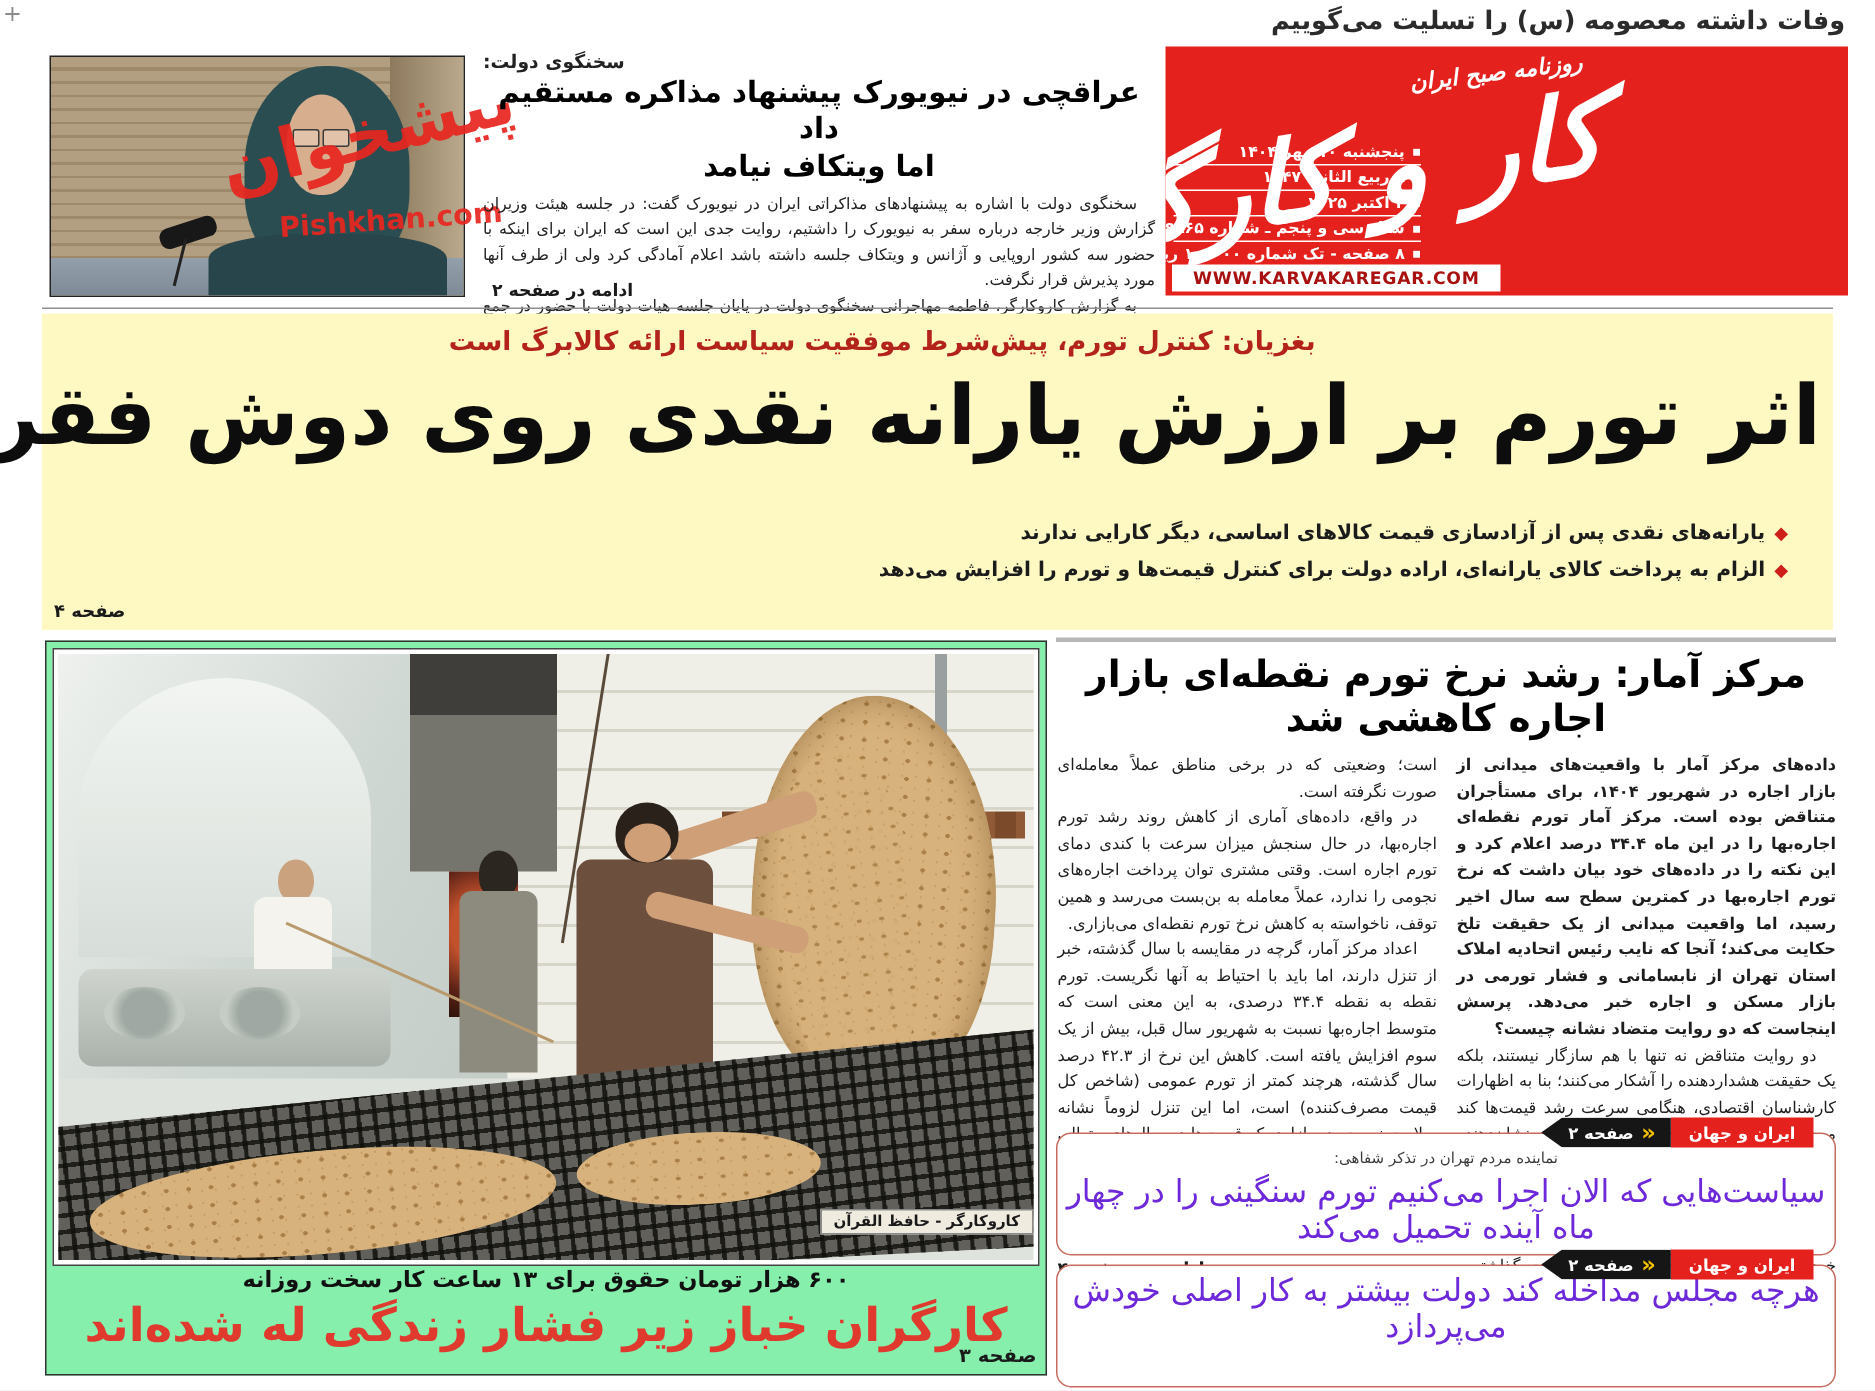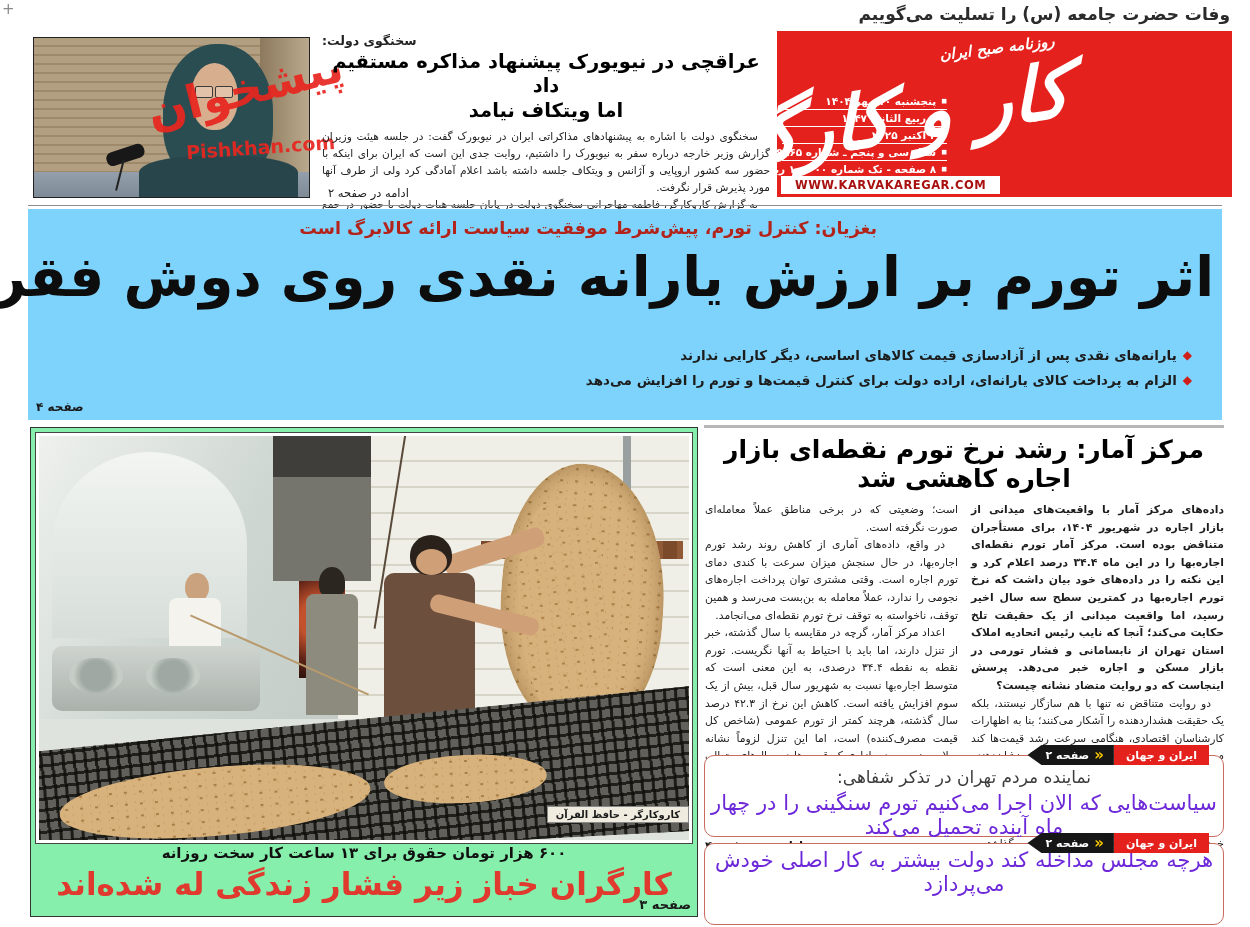--- a/index.html
+++ b/index.html
@@ -48,27 +48,27 @@
     transform:rotate(-14deg);opacity:.92;}
   .watermark-en{top:136px;right:915px;color:#e8261f;font-size:19px;font-weight:bold;
     direction:ltr;transform:rotate(-4deg);opacity:.92;}
 
   
   .top-article{top:33px;right:480px;left:322px;height:167px;}
   .ta-kicker{text-align:left;font-size:12.5px;font-weight:bold;color:#222;margin:0 0 2px;}
   .ta-h1{text-align:center;font-size:19.5px;font-weight:900;line-height:1.25;margin:0;color:#000;}
   .ta-body{font-size:10.6px;line-height:1.6;text-align:justify;margin-top:5px;color:#222;}
   .ta-body p{margin:0;text-indent:12px;}
-  .ta-cont{left:6px;bottom:0;font-size:11.5px;font-weight:normal;text-align:center;}
+  .ta-cont{left:6px;bottom:0;font-size:11.5px;font-weight:bold;text-align:center;}
 
   
   .rule-top{top:205px;right:28px;left:28px;border-top:1.5px solid #8f8f8f;}
 
   
-  .lead-story{top:209px;right:28px;left:28px;height:211px;background:#7dd3fc;}
+  .lead-story{top:209px;right:28px;left:28px;height:211px;background:#fef9c3;}
   .ls-kicker{top:9px;right:345px;font-size:17.5px;font-weight:bold;color:#b3231a;}
   .ls-headline{top:36px;right:8px;left:8px;text-align:center;font-size:55px;font-weight:900;
     color:#0d0d0d;white-space:nowrap;letter-spacing:-2px;}
   .ls-bullets{top:138px;right:30px;}
   .ls-bullet{display:flex;align-items:center;gap:6px;font-size:13.5px;font-weight:bold;
     color:#1c1c1c;margin-bottom:9px;}
   .ls-bullet .dia{color:#cf1d18;font-size:12px;}
   .ls-pageref{left:8px;bottom:6px;font-size:12px;font-weight:bold;}
 
   
@@ -136,31 +136,31 @@
   .teaser{right:26px;width:518px;height:80px;border:1.5px solid #c96a5f;border-radius:10px;background:#fff;}
   .teaser1{top:755px;}
   .teaser2{top:843px;}
   .badge{top:-11px;right:14px;display:flex;direction:ltr;height:20px;}
   .badge .b-black{display:flex;align-items:center;gap:5px;direction:rtl;background:#161616;
     color:#fff;font-size:11px;font-weight:bold;padding:0 10px 0 18px;
     clip-path:polygon(0 50%,14px 0,100% 0,100% 100%,14px 100%);}
   .badge .b-black .chev{color:#f5c400;font-size:15px;font-weight:900;line-height:1;}
   .badge .b-red{display:flex;align-items:center;background:#e4211d;color:#fff;
     font-size:11px;font-weight:bold;padding:0 12px;}
-  .t-kicker{margin-top:11px;text-align:center;font-size:17px;color:#3c3c3c;}
+  .t-kicker{margin-top:11px;text-align:center;font-size:10px;color:#3c3c3c;}
   .t-headline{text-align:center;font-size:21px;color:#6d28d9;margin-top:4px;font-weight:500;}
 </style>
 </head>
 <body>
 
 <div class="page">
 
   <div class="abs regmark">+</div>
 
-  <div class="abs condolence">وفات حضرت جامعه (س) را تسلیت می‌گوییم</div>
+  <div class="abs condolence">وفات داشته معصومه (س) را تسلیت می‌گوییم</div>
 
   <div class="abs masthead">
     <div class="abs tagline">روزنامه صبح ایران</div>
     <div class="abs logo">کار و کارگر</div>
     <div class="abs dates">
       <div class="date-row">
           <span class="sq">◼</span>
           <span>پنجشنبه ۱۰ مهر ۱۴۰۴</span>
         </div>
       <div class="date-row">
@@ -271,21 +271,21 @@
     <div class="stats-rule"></div>
     <div class="stats-headline">مرکز آمار: رشد نرخ تورم نقطه‌ای بازار اجاره کاهشی شد</div>
     <div class="stats-cols">
       <div class="stats-col">
         <p class="lead">داده‌های مرکز آمار با واقعیت‌های میدانی از بازار اجاره در شهریور ۱۴۰۴، برای مستأجران متناقض بوده است. مرکز آمار تورم نقطه‌ای اجاره‌بها را در این ماه ۳۴.۴ درصد اعلام کرد و این نکته را در داده‌های خود بیان داشت که نرخ تورم اجاره‌بها در کمترین سطح سه سال اخیر رسید، اما واقعیت میدانی از یک حقیقت تلخ حکایت می‌کند؛ آنجا که نایب رئیس اتحادیه املاک استان تهران از نابسامانی و فشار تورمی در بازار مسکن و اجاره خبر می‌دهد. پرسش اینجاست که دو روایت متضاد نشانه چیست؟</p>
         <p>دو روایت متناقض نه تنها با هم سازگار نیستند، بلکه یک حقیقت هشداردهنده را آشکار می‌کنند؛ بنا به اظهارات کارشناسان اقتصادی، هنگامی سرعت رشد قیمت‌ها کند می‌شود، به معنای بهبود وضعیت نیست، بلکه نشان‌دهنده ورود بازار به یک کمای عمیق ناشی از قیمت‌های غیرقابل تحمل است، که دیگر نه تقاضایی وجود دارد و نه عرضه‌ای.</p>
         <p>داوود بیگی‌نژاد، نایب رئیس اتحادیه املاک، در مصاحبه خود با خبرگزاری مهر بر همین نکته انگشت گذاشته و بازار را در هر دو بخش خرید و فروش و اجاره، «نابسامان» و «رکودزده» توصیف کرده</p>
       </div>
       <div class="stats-col">
         <p style="text-indent:0">است؛ وضعیتی که در برخی مناطق عملاً معامله‌ای صورت نگرفته است.</p>
-        <p>در واقع، داده‌های آماری از کاهش روند رشد تورم اجاره‌بها، در حال سنجش میزان سرعت با کندی دمای تورم اجاره است. وقتی مشتری توان پرداخت اجاره‌های نجومی را ندارد، عملاً معامله به بن‌بست می‌رسد و همین توقف، ناخواسته به توقف نرخ تورم نقطه‌ای می‌انجامد.</p>
+        <p>در واقع، داده‌های آماری از کاهش روند رشد تورم اجاره‌بها، در حال سنجش میزان سرعت با کندی دمای تورم اجاره است. وقتی مشتری توان پرداخت اجاره‌های نجومی را ندارد، عملاً معامله به بن‌بست می‌رسد و همین توقف، ناخواسته به کاهش نرخ تورم نقطه‌ای می‌بازاری.</p>
         <p>اعداد مرکز آمار، گرچه در مقایسه با سال گذشته، خبر از تنزل دارند، اما باید با احتیاط به آنها نگریست. تورم نقطه به نقطه ۳۴.۴ درصدی، به این معنی است که متوسط اجاره‌بها نسبت به شهریور سال قبل، بیش از یک سوم افزایش یافته است. کاهش این نرخ از ۴۲.۳ درصد سال گذشته، هرچند کمتر از تورم عمومی (شاخص کل قیمت مصرف‌کننده) است، اما این تنزل لزوماً نشانه سلامت نیست. در بازاری که قیمت‌ها در سال‌های متوالی به سقف خود چسبیده‌اند و توان مالی اکثریت جامعه را مدت‌هاست از مدار خارج کرده‌اند، «کاهش سرعت رشد» یک پدیده رایج است که ریشه در انجماد معاملات دارد.</p>
         <div class="stats-cont">ادامه در صفحه ۴</div>
       </div>
     </div>
   </div>
 
   <div class="abs teaser teaser1">
     <div class="abs badge">
       <div class="b-black">
         <span class="chev">«</span>

